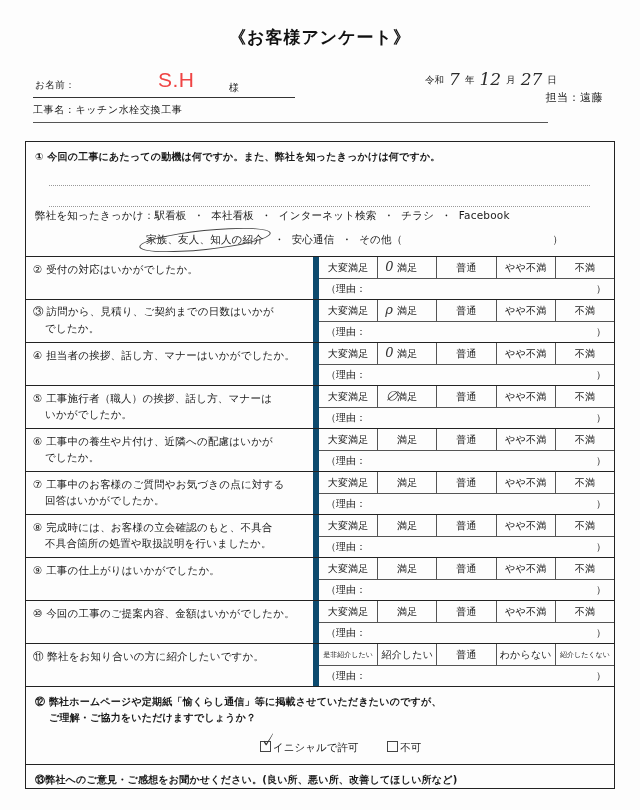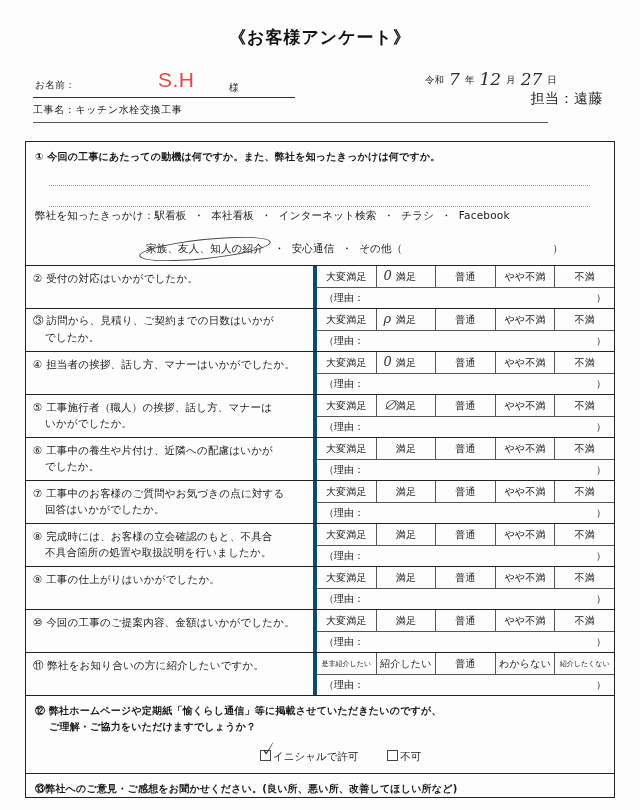--- a/index.html
+++ b/index.html
@@ -101,21 +101,21 @@
     font-size: 17px;
     color: #2a2a2a;
     padding: 0 2px;
     position: relative;
     top: 2px;
   }
   .charge-line {
     position: absolute;
     top: 27px;
     right: 12px;
-    font-size: 14px;
+    font-size: 11px;
     letter-spacing: .5px;
   }
 
   
   .form {
     position: absolute;
     left: 25px;
     top: 141px;
     width: 590px;
     border: 1.6px solid #222;
@@ -135,21 +135,21 @@
     font-size: 10.5px;
     line-height: 1.55;
     letter-spacing: .2px;
   }
   .q-cell .l2 { padding-left: 12px; display: block; }
 
   .opt-wrap {
     flex: 1;
     display: flex;
     flex-direction: column;
-    border-left: 4px solid #0c4a6e;
+    border-left: 6px solid #0c4a6e;
     box-sizing: border-box;
   }
   .opt-row {
     display: flex;
     height: 21px;
   }
   .opt {
     flex: 1;
     border-left: 1px solid #555;
     box-sizing: border-box;
@@ -198,21 +198,21 @@
     margin-top: 20px;
     margin-left: 14px;
     margin-right: 14px;
   }
   .source-line {
     font-size: 10.5px;
     letter-spacing: .2px;
     margin-top: 2px;
     white-space: nowrap;
   }
-  .source-line.indent { padding-left: 108px; margin-top: 19px; }
+  .source-line.indent { padding-left: 108px; margin-top: 10px; }
   .sep { padding: 0 7px; }
   .circled {
     position: relative;
     display: inline-block;
     padding: 0 3px;
   }
   .circled::after {
     content: "";
     position: absolute;
     left: -4px;

